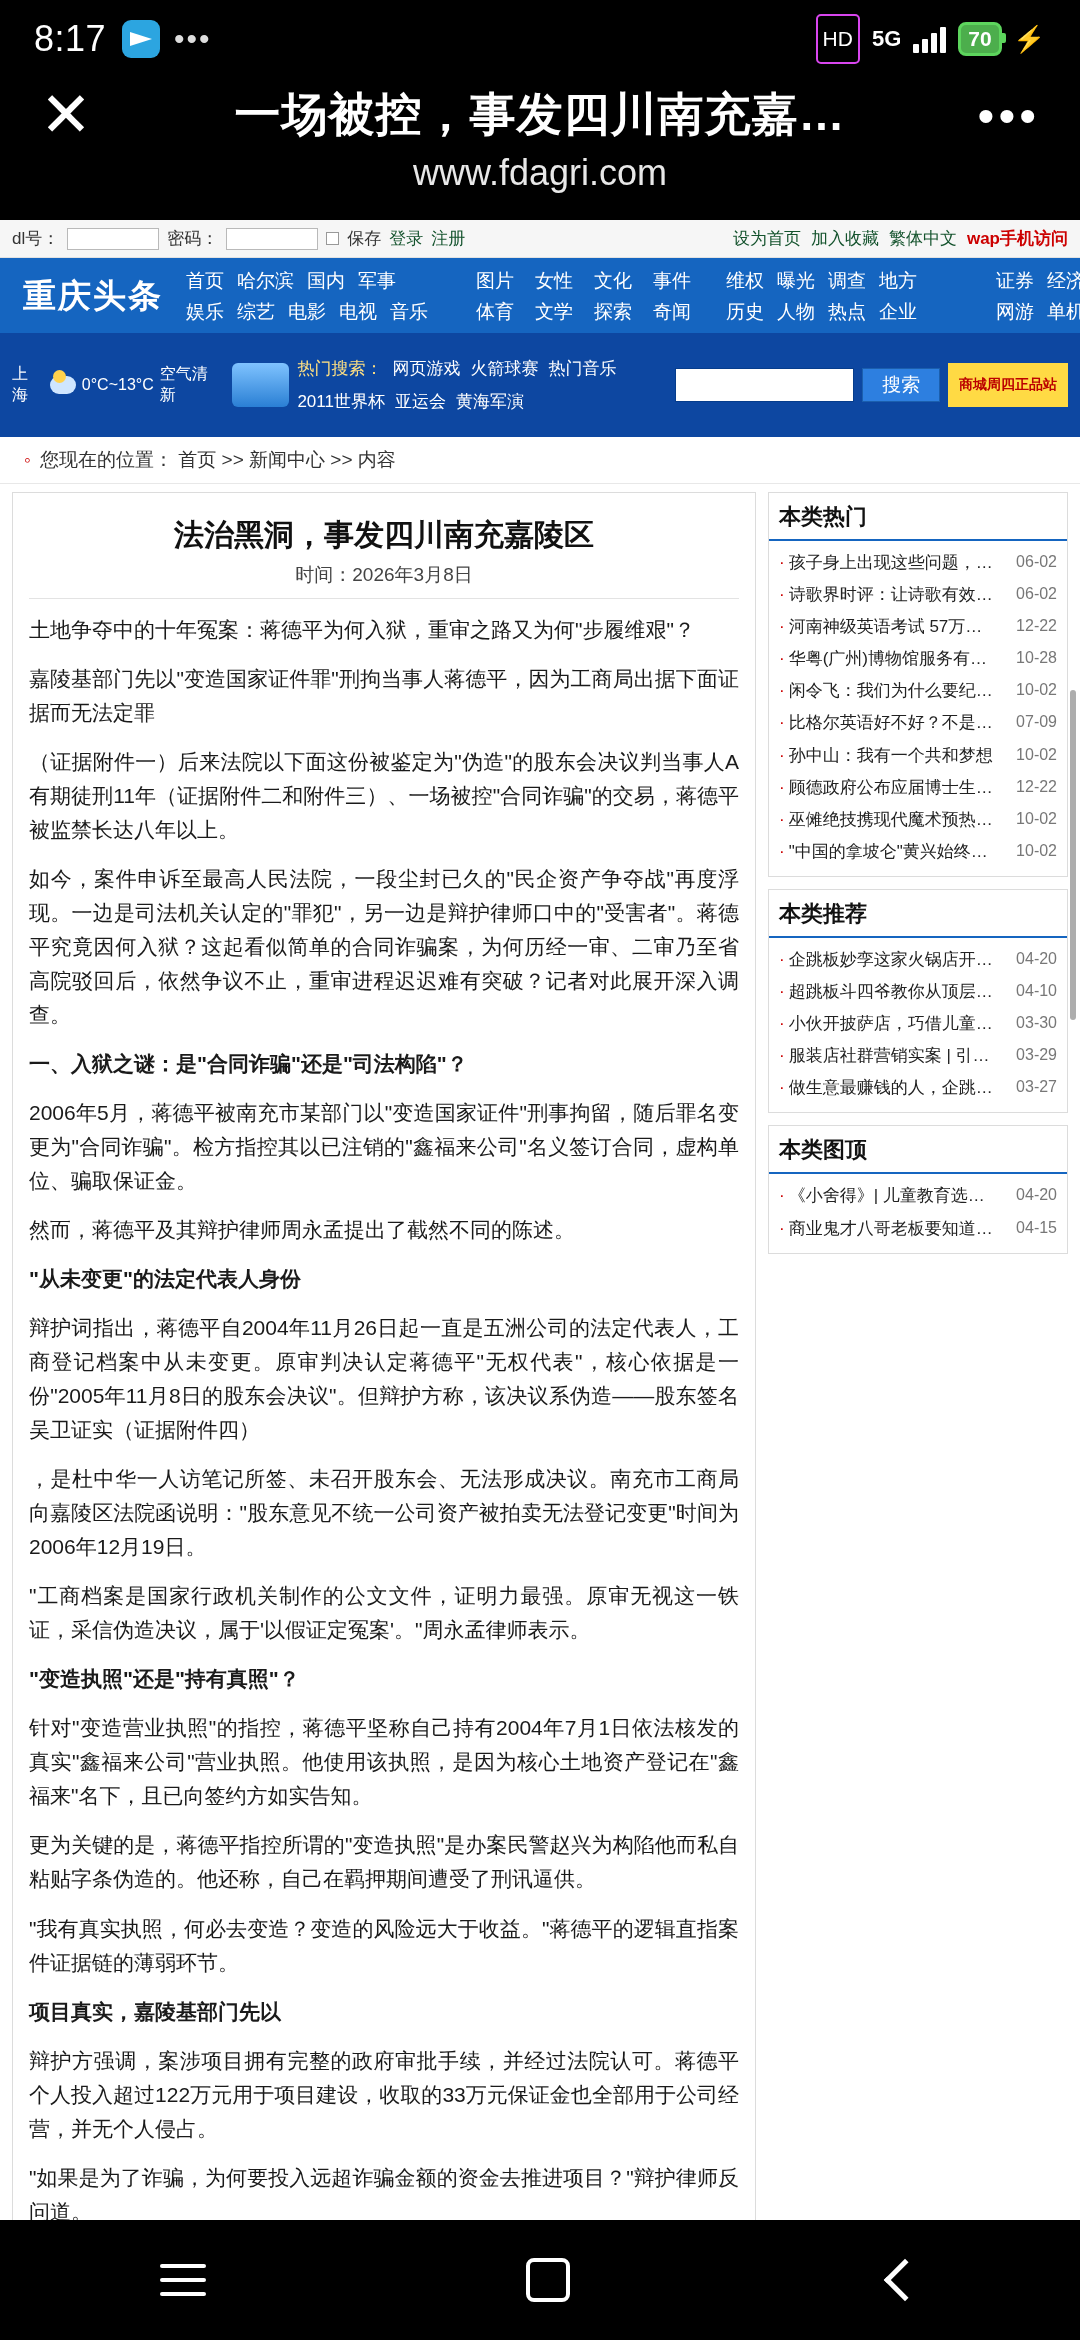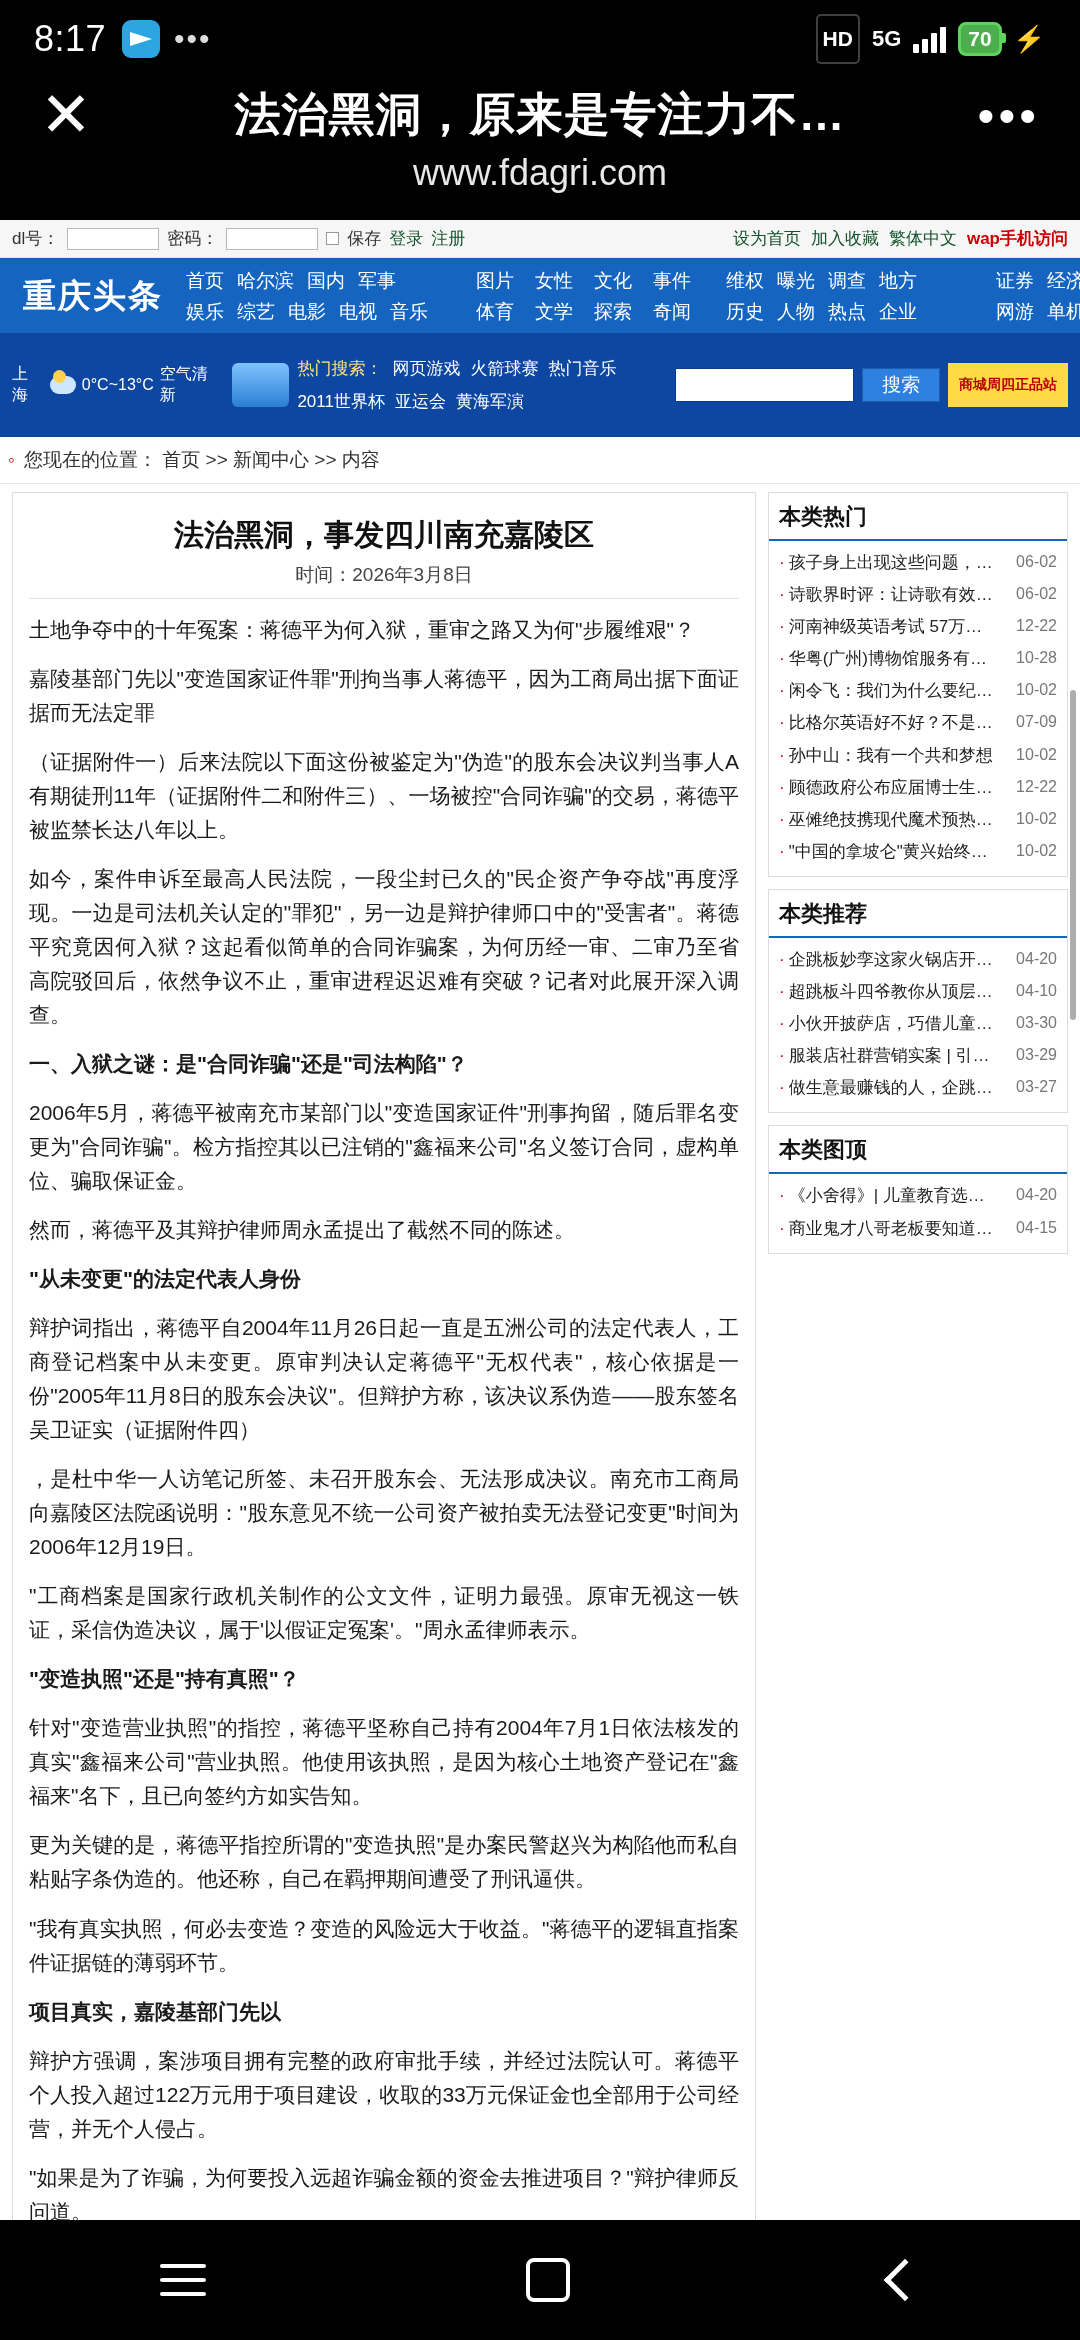--- a/index.html
+++ b/index.html
@@ -21,21 +21,21 @@
   .sb-tg {
     width: 38px; height: 38px; margin-left: 16px;
     background: #2ca5e0; border-radius: 9px; position: relative;
   }
   .sb-tg::after {
     content:""; position:absolute; left:8px; top:12px;
     width:0;height:0;border-left:22px solid #fff;border-top:7px solid transparent;border-bottom:7px solid transparent;
   }
   .sb-dots { margin-left: 14px; font-size: 30px; color:#ddd; letter-spacing:2px; }
   .sb-right { margin-left:auto; display:flex; align-items:center; gap:12px; }
-  .sb-hd { font-size:21px; border:2px solid #404040; border-radius:5px; padding:11px 5px; font-weight:bold; }
+  .sb-hd { font-size:21px; border:2px solid #d946ef; border-radius:5px; padding:11px 5px; font-weight:normal; }
   .sb-5g { font-size:22px; font-weight:bold; }
   .sb-sig { display:flex; align-items:flex-end; gap:3px; height:28px; }
   .sb-sig i { width:6px; background:#fff; display:block; border-radius:1px; }
   .sb-sig i:nth-child(1){height:9px}.sb-sig i:nth-child(2){height:14px}.sb-sig i:nth-child(3){height:20px}.sb-sig i:nth-child(4){height:26px}
   .sb-batt {
     border:3px solid #5dd55d; border-radius:8px; padding:2px 7px;
     font-size:21px; color:#fff; background:#4cae4c; font-weight:bold; position:relative;
   }
   .sb-batt::after{content:"";position:absolute;right:-7px;top:8px;width:4px;height:10px;background:#5dd55d;border-radius:0 2px 2px 0;}
   .sb-bolt { font-size:26px; color:#fff; }
@@ -100,21 +100,21 @@
   .hotwords .hw-label { color:#ffe082; }
   .searchinput { flex:1; height:34px; background:#fff; border:1px solid #063d8c; }
   .searchbtn {
     width:78px; height:34px; background:#2d7fe0; color:#fff; font-size:19px;
     border:1px solid #1b5fae; display:flex; align-items:center; justify-content:center;
   }
   .promo { width:120px; height:44px; background:#ffda44; display:flex; align-items:center; justify-content:center; font-size:14px; color:#b00; font-weight:bold; }
 
   
   .breadcrumb {
-    font-size:19px; color:#333; padding:10px 8px; background:#fff;
+    font-size:19px; color:#333; padding:10px 24px; background:#fff;
     border-bottom:1px solid #e8e8e8;
   }
   .breadcrumb .dot { color:#cc0000; margin-right:4px; }
 
   
   .columns { display:flex; gap:12px; padding:8px 12px 0 12px; align-items:flex-start; }
   .article {
     flex:1; border:1px solid #dcdcdc; background:#fff; padding:14px 16px 20px 16px; min-height:1660px;
   }
   .art-title { text-align:center; font-size:30px; font-weight:bold; color:#111; padding:8px 0 6px 0; }
@@ -168,21 +168,21 @@
           <i></i>
         </span>
       <span class="sb-batt">70</span>
       <span class="sb-bolt">⚡</span>
     </span>
   </div>
 
   <div class="titlebar">
     <div class="tb-row">
       <span class="tb-close">✕</span>
-      <span class="tb-title">法治黑洞，原来是专注力不…</span>
+      <span class="tb-title">一场被控，事发四川南充嘉…</span>
       <span class="tb-more">•••</span>
     </div>
     <div class="tb-url">www.fdagri.com</div>
   </div>
 
   <div class="page">
 
     <div class="loginbar">
       <span class="lb-label">dl号：</span>
       <input type="text" style="">

